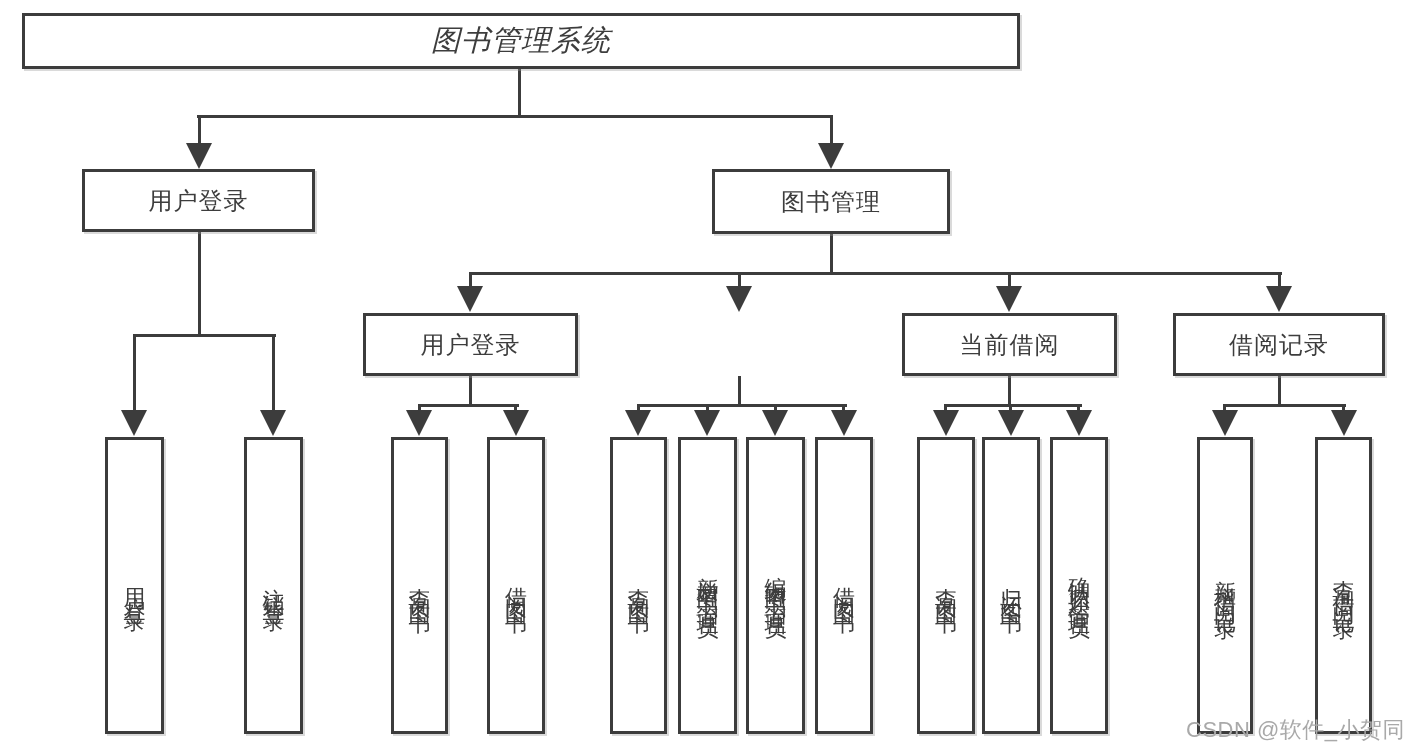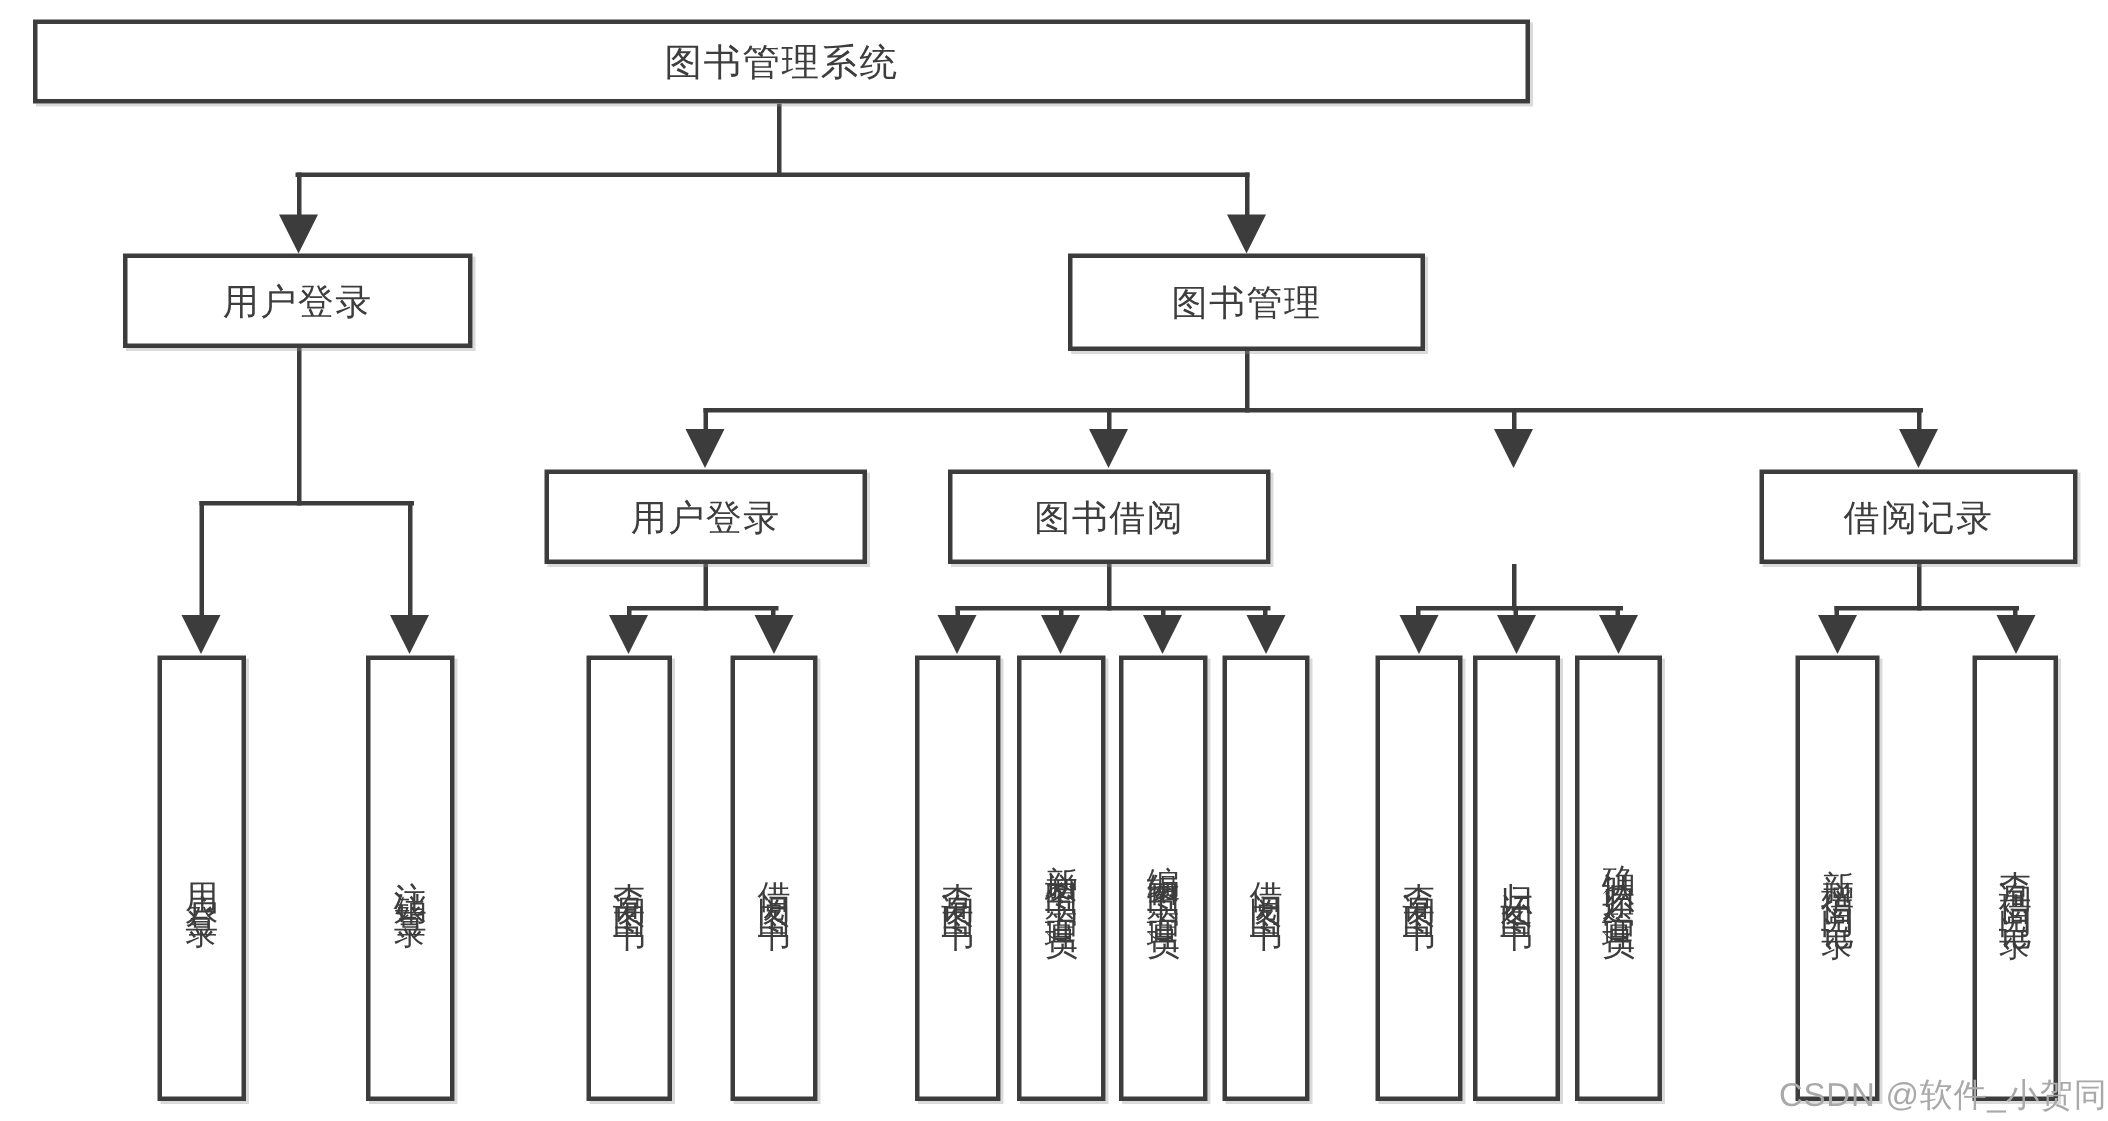--- a/index.html
+++ b/index.html
@@ -40,21 +40,21 @@
   .watermark{
     position:absolute;left:1186px;top:715px;z-index:5;
     font-size:22px;color:var(--watermark);letter-spacing:.5px;white-space:nowrap;
   }
 </style>
 </head>
 <body>
 
 <div id="canvas">
 
-  <div class="hbox" style="left:22px;top:13px;width:998px;height:56px;font-size:25px;">图书管理系统</div>
+  <div class="hbox" style="left:22px;top:13px;width:998px;height:56px;font-size:29px;font-style:italic;">图书管理系统</div>
 
   <div class="line" style="left:518px;top:69px;width:3px;height:49px;"></div>
   <div class="line" style="left:197px;top:115px;width:636px;height:3px;"></div>
   <div class="line" style="left:198px;top:115px;width:3px;height:32px;"></div>
   <div class="arr" style="left:186px;top:143px;"></div>
   <div class="line" style="left:830px;top:115px;width:3px;height:32px;"></div>
   <div class="arr" style="left:818px;top:143px;"></div>
 
   <div class="hbox" style="left:82px;top:169px;width:233px;height:63px;">用户登录</div>
   <div class="hbox" style="left:712px;top:169px;width:238px;height:65px;">图书管理</div>
@@ -71,21 +71,21 @@
   <div class="line" style="left:469px;top:272px;width:3px;height:18px;"></div>
   <div class="arr" style="left:457px;top:286px;"></div>
   <div class="line" style="left:738px;top:272px;width:3px;height:18px;"></div>
   <div class="arr" style="left:726px;top:286px;"></div>
   <div class="line" style="left:1008px;top:272px;width:3px;height:18px;"></div>
   <div class="arr" style="left:996px;top:286px;"></div>
   <div class="line" style="left:1278px;top:272px;width:3px;height:18px;"></div>
   <div class="arr" style="left:1266px;top:286px;"></div>
 
   <div class="hbox" style="left:363px;top:313px;width:215px;height:63px;">用户登录</div>
-  <div class="hbox" style="left:632px;top:313px;width:215px;height:63px;">图书借阅</div>
+  <div class="hbox" style="left:902px;top:313px;width:215px;height:63px;">当前借阅</div>
   <div class="hbox" style="left:1173px;top:313px;width:212px;height:63px;">借阅记录</div>
 
   <div class="line" style="left:469px;top:376px;width:3px;height:31px;"></div>
   <div class="line" style="left:418px;top:404px;width:101px;height:3px;"></div>
   <div class="line" style="left:418px;top:404px;width:3px;height:10px;"></div>
   <div class="arr" style="left:406px;top:410px;"></div>
   <div class="line" style="left:514px;top:404px;width:3px;height:10px;"></div>
   <div class="arr" style="left:503px;top:410px;"></div>
 
   <div class="line" style="left:738px;top:376px;width:3px;height:31px;"></div>

